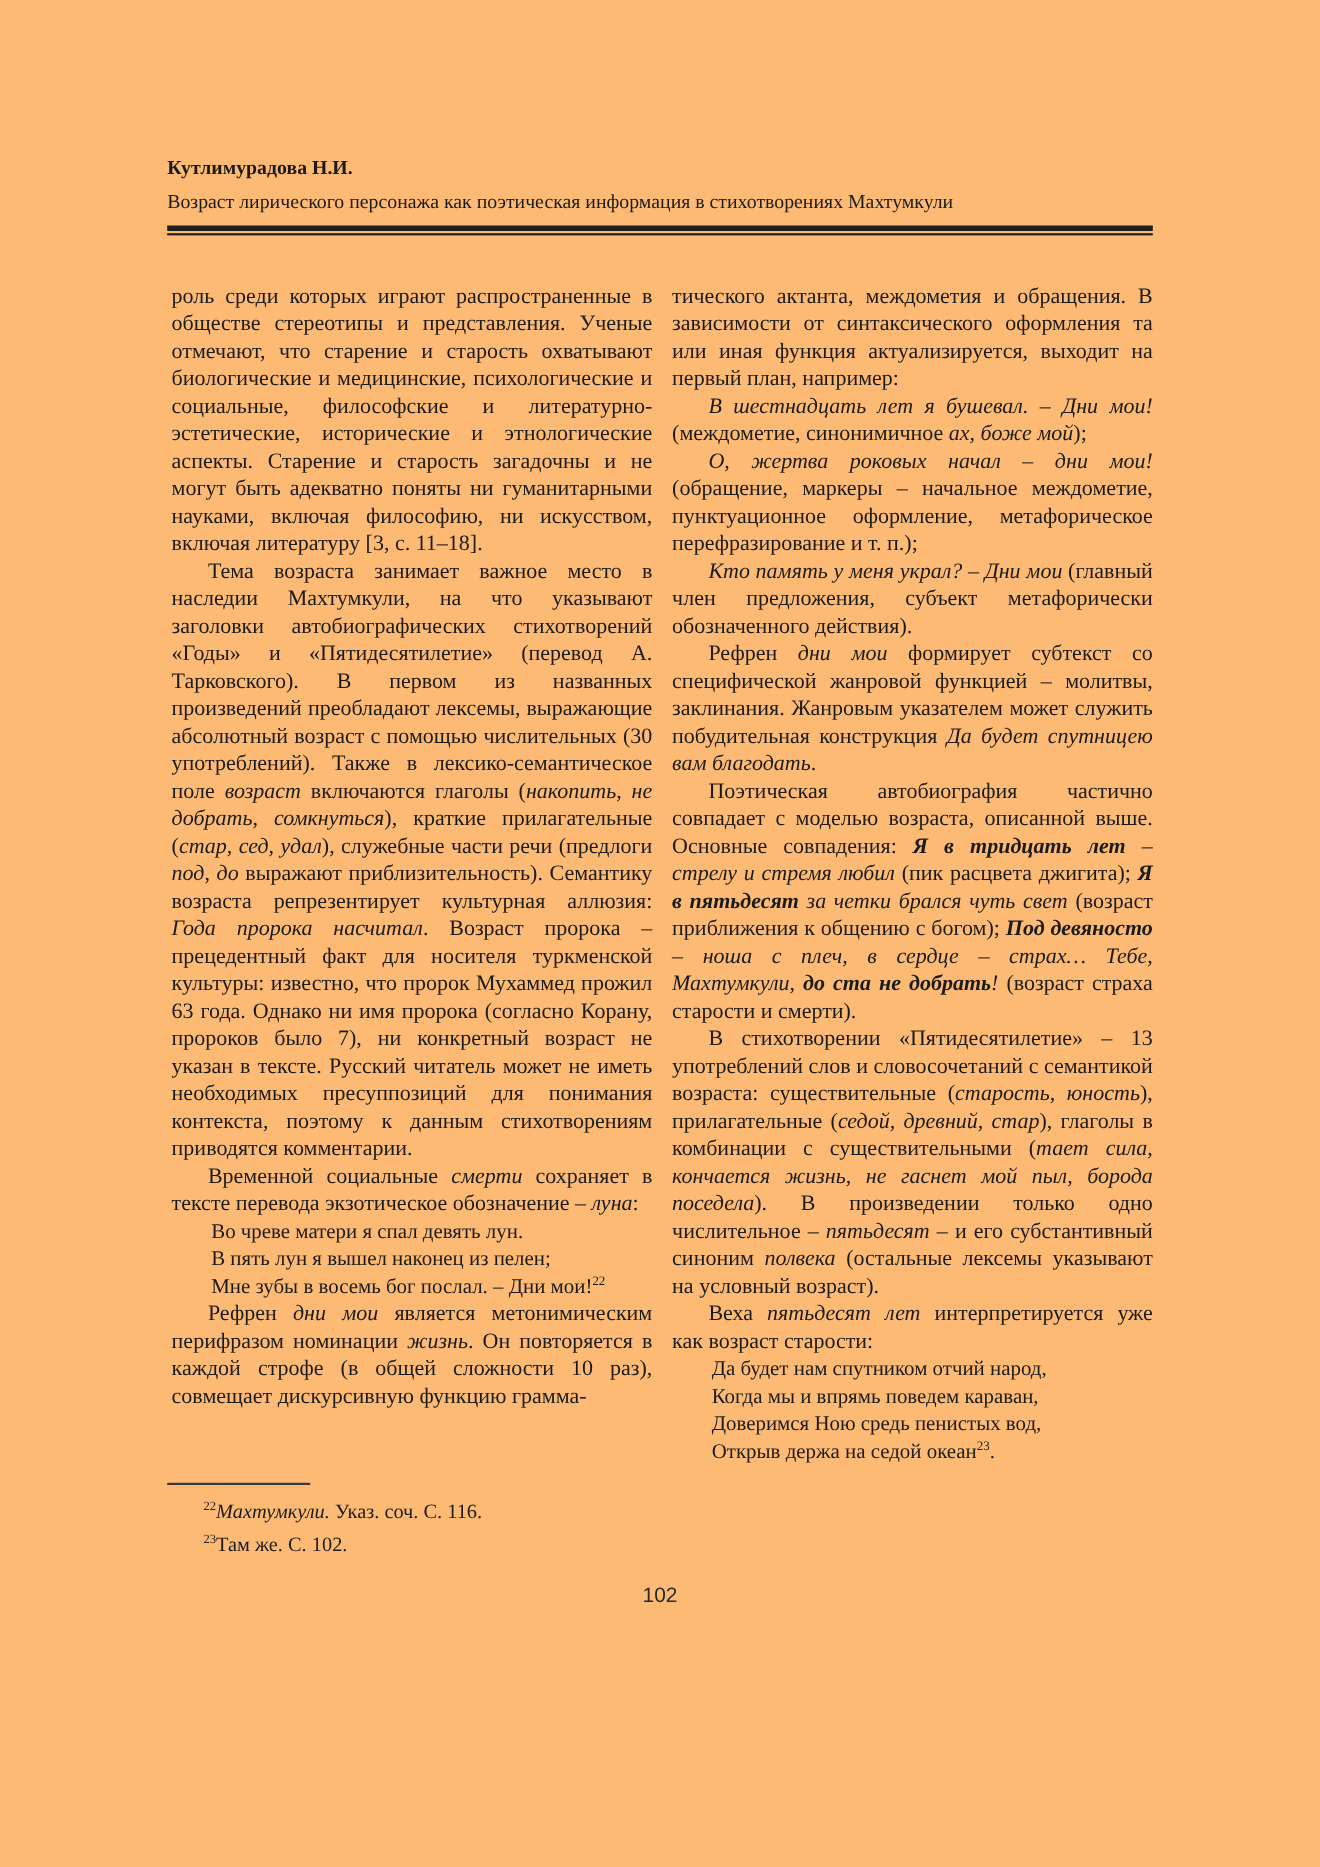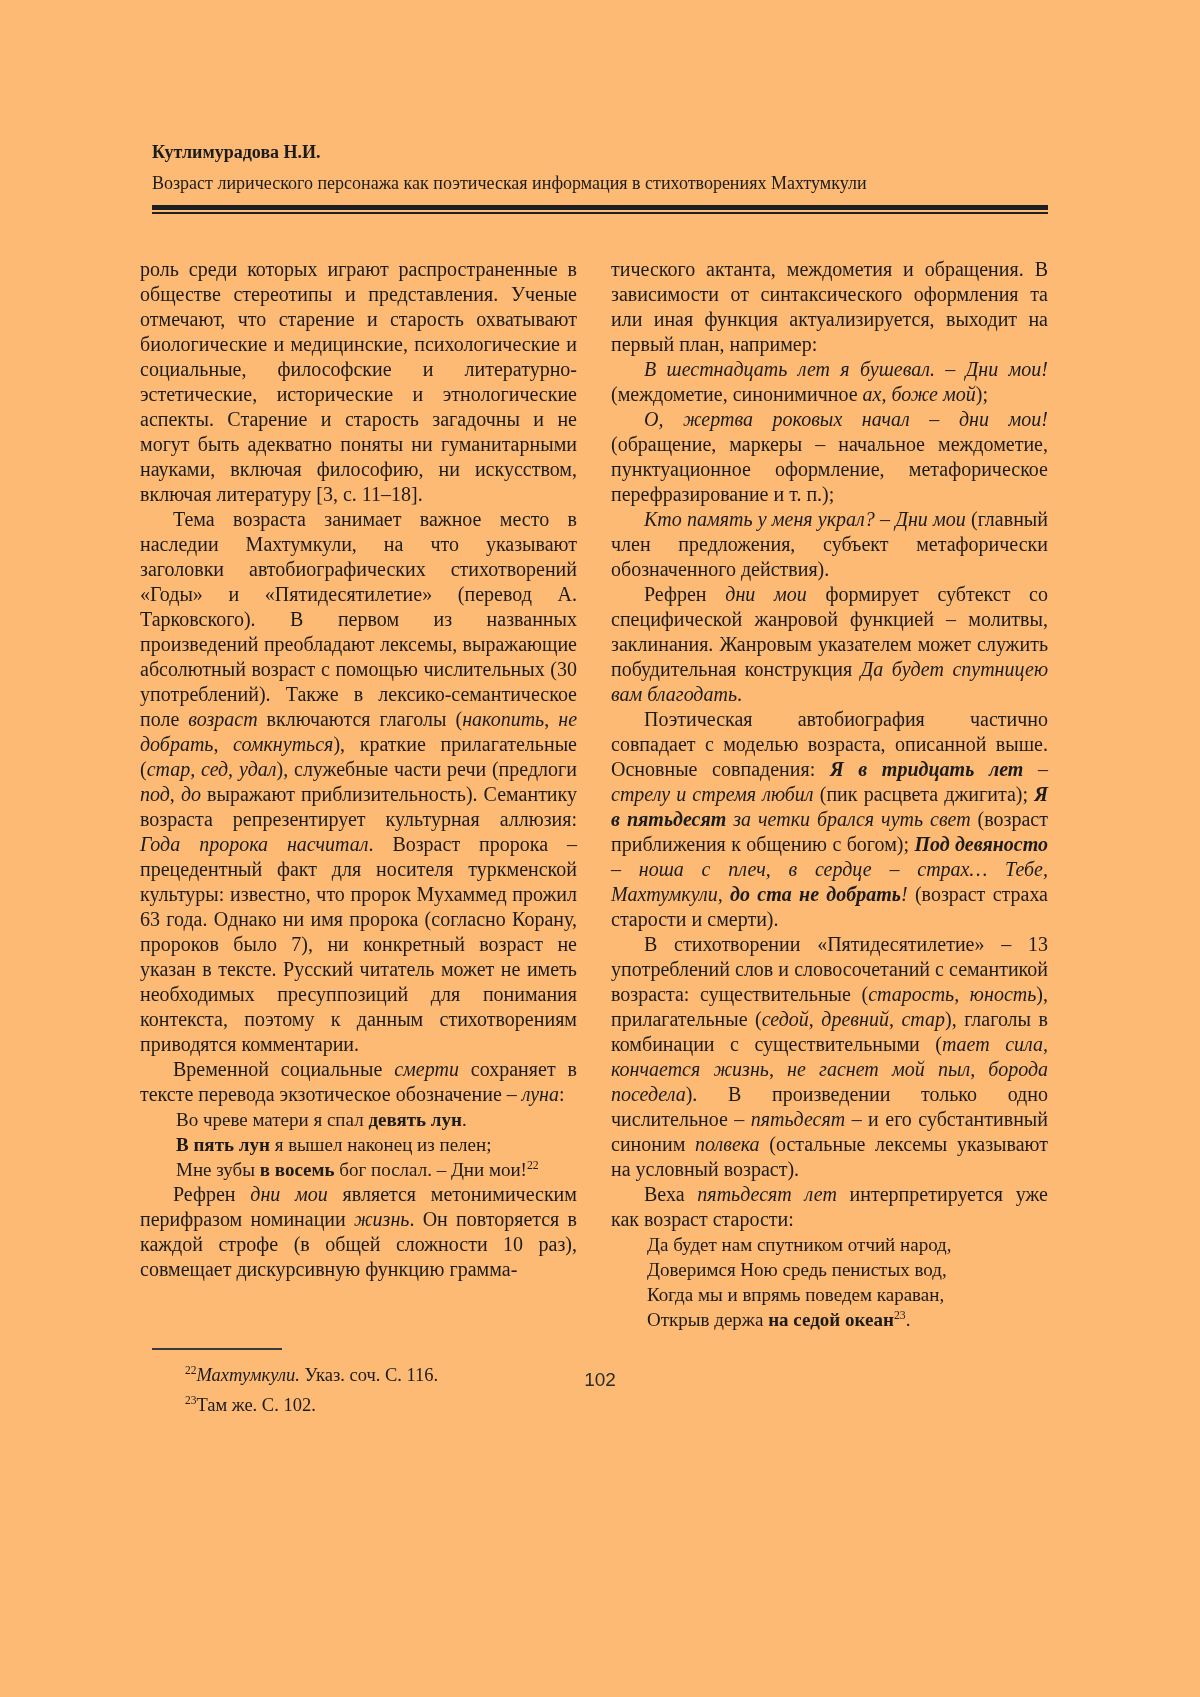--- a/index.html
+++ b/index.html
@@ -14,39 +14,39 @@
   .page-header { position:absolute; left:152px; top:142px; width:896px; }
   .author { font-size:18px; font-weight:bold; margin:0 0 10px 0; line-height:1.15; }
   .article-title { font-size:18px; font-weight:normal; margin:0 0 12px 0; line-height:1.15; }
   .header-rule { height:2px; border-top:5px solid #1f1f1f; border-bottom:2px solid #1f1f1f; }
 
   .col {
     position:absolute; top:257px; width:437px;
     font-size:20px; line-height:25px;
     text-align:justify;
   }
-  .col-left  { left:140px; }
+  .col-left  { left:156px; }
   .col-right { left:611px; }
 
   p.para { margin:0; }
   p.para.indent { text-indent:33px; }
   p.verse { margin:0 0 0 36px; font-size:19px; line-height:25px; text-align:left; }
   .verse-line { display:block; }
 
   .i  { font-style:italic; }
-  .b  { font-weight:bold; }
+  .b  { font-weight:normal; }
   .bi { font-weight:bold; font-style:italic; }
   sup { font-size:0.62em; line-height:0; vertical-align:super;margin-top:19px; }
 
   .footnotes { position:absolute; left:152px; top:1348px; width:437px; font-size:18.5px; line-height:30px; }
   .footnote-rule { width:130px; border:0; border-top:2px solid #3a3a3a; margin:0 0 10px 0; }
   .footnotes p { margin:0; text-indent:33px; }
 
   .page-number {
-    position:absolute; top:1369px; left:0; width:1200px;
+    position:absolute; top:1440px; left:0; width:1200px;
     text-align:center;
     font-family:"Liberation Sans", sans-serif;
     font-size:19px; color:#2b2b2b;
   }
 </style>
 </head>
 <body>
 
 <div class="page">
 
@@ -71,22 +71,22 @@
       <p class="para"><span>тического актанта, междометия и обращения. В зависимости от синтаксического оформления та или иная функция актуализируется, выходит на первый план, например:</span></p>
       <p class="para indent"><span class="i">В шестнадцать лет я бушевал. – Дни мои!</span><span> (междометие, синонимичное </span><span class="i">ах, боже мой</span><span>);</span></p>
       <p class="para indent"><span class="i">О, жертва роковых начал – дни мои!</span><span> (обращение, маркеры – начальное междометие, пунктуационное оформление, метафорическое перефразирование и т. п.);</span></p>
       <p class="para indent"><span class="i">Кто память у меня украл? – Дни мои</span><span> (главный член предложения, субъект метафорически обозначенного действия).</span></p>
       <p class="para indent"><span>Рефрен </span><span class="i">дни мои</span><span> формирует субтекст со специфической жанровой функцией – молитвы, заклинания. Жанровым указателем может служить побудительная конструкция </span><span class="i">Да будет спутницею вам благодать</span><span>.</span></p>
       <p class="para indent"><span>Поэтическая автобиография частично совпадает с моделью возраста, описанной выше. Основные совпадения: </span><span class="bi">Я в тридцать лет</span><span class="i"> – стрелу и стремя любил</span><span> (пик расцвета джигита); </span><span class="bi">Я в пятьдесят</span><span class="i"> за четки брался чуть свет</span><span> (возраст приближения к общению с богом); </span><span class="bi">Под девяносто</span><span class="i"> – ноша с плеч, в сердце – страх… Тебе, Махтумкули, </span><span class="bi">до ста не добрать</span><span class="i">!</span><span> (возраст страха старости и смерти).</span></p>
       <p class="para indent"><span>В стихотворении «Пятидесятилетие» – 13 употреблений слов и словосочетаний с семантикой возраста: существительные (</span><span class="i">старость, юность</span><span>), прилагательные (</span><span class="i">седой, древний, стар</span><span>), глаголы в комбинации с существительными (</span><span class="i">тает сила, кончается жизнь, не гаснет мой пыл, борода поседела</span><span>). В произведении только одно числительное – </span><span class="i">пятьдесят</span><span> – и его субстантивный синоним </span><span class="i">полвека</span><span> (остальные лексемы указывают на условный возраст).</span></p>
       <p class="para indent"><span>Веха </span><span class="i">пятьдесят лет</span><span> интерпретируется уже как возраст старости:</span></p>
       <p class="verse">
         <span class="verse-line"><span>Да будет нам спутником отчий народ,</span></span>
+        <span class="verse-line"><span>Когда мы и впрямь поведем караван,</span></span>
         <span class="verse-line"><span>Доверимся Ною средь пенистых вод,</span></span>
-        <span class="verse-line"><span>Когда мы и впрямь поведем караван,</span></span>
         <span class="verse-line"><span>Открыв держа </span><span class="b">на седой океан</span><sup>23</sup><span>.</span></span>
       </p>
     </div>
 
   <div class="footnotes">
     <hr class="footnote-rule">
     <div>
         <p><sup>22</sup><span class="i">Махтумкули.</span><span> Указ. соч. С. 116.</span></p>
         <p><sup>23</sup><span>Там же. С. 102.</span></p>
       </div>

